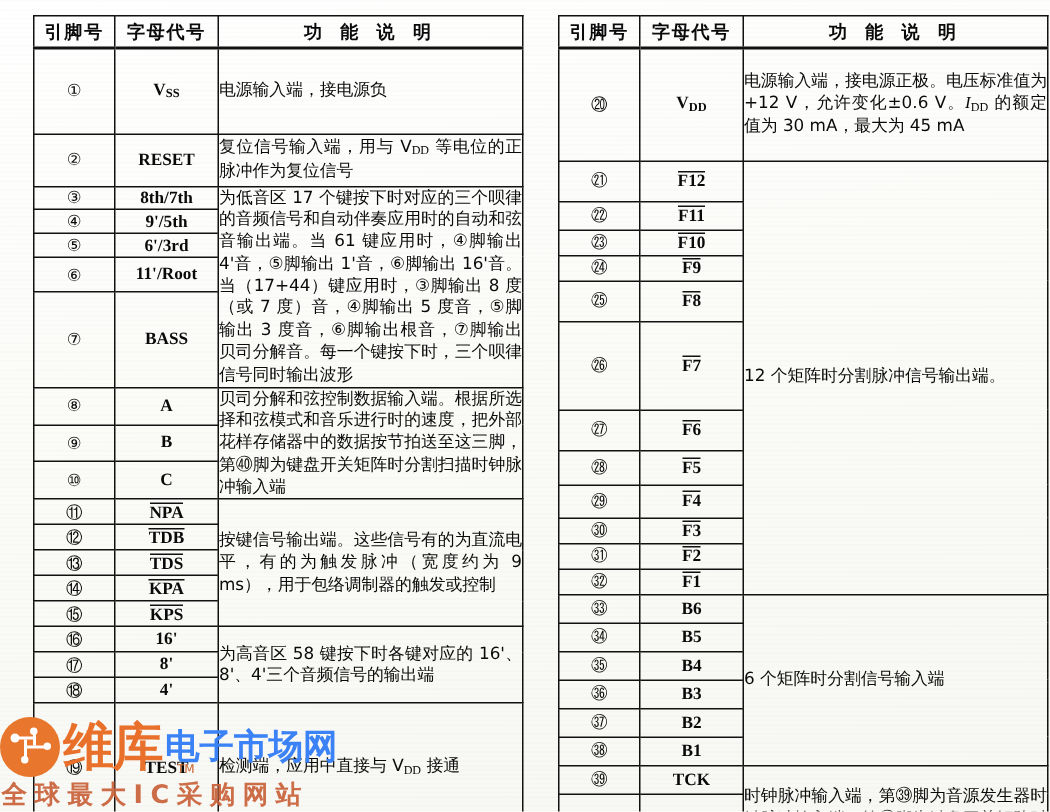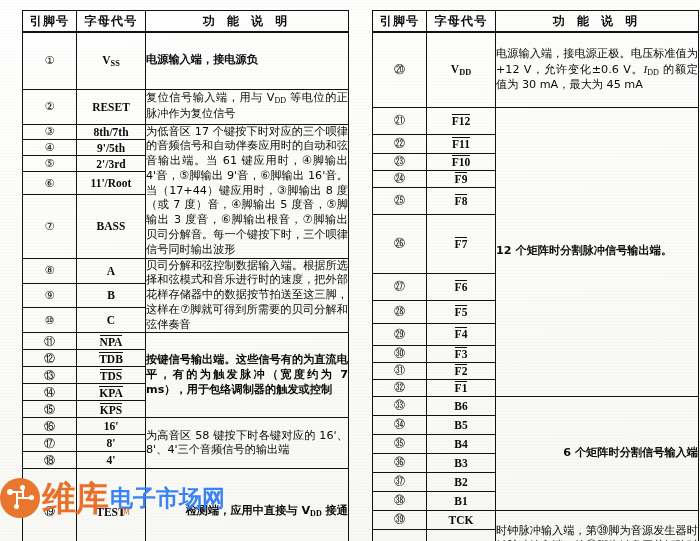--- a/index.html
+++ b/index.html
@@ -42,22 +42,22 @@
   .hdr.fn{letter-spacing:4px;}
   .pin{text-align:center;font-size:11px;}
   .code{text-align:center;font-weight:bold;font-size:11.5px;font-family:"Liberation Serif","DejaVu Serif",serif;}
   .desc{
     text-align:justify;
     font-size:11.2px;
     line-height:1.32;
     padding:2px 4px 2px 5px;
     vertical-align:top;
   }
-  .desc.mid{vertical-align:middle;font-weight:bold;}
-  .desc.ctr{text-align:right;}
+  .desc.mid{vertical-align:middle;}
+  .desc.ctr{text-align:left;}
   .ind{text-indent:2em;}
   .ovl{
     border-top:1.4px solid #111;
     display:inline-block;
     padding-top:0px;
     line-height:1.05;
   }
   .sub{font-size:0.72em;vertical-align:-0.22em;letter-spacing:0;}
   .it{font-style:italic;font-family:"Liberation Serif","DejaVu Serif",serif;}
   .sf{font-family:"Liberation Serif","DejaVu Serif",serif;}
@@ -132,57 +132,57 @@
         <td class="pin">②</td>
         <td class="code">RESET</td>
         <td class="desc">
           <span class="ind">复位信号输入端，用与 V</span><span class="sub sf">DD</span><span> 等电位的正脉冲作为复位信号</span>
         </td>
       </tr>
 
       <tr style="height:15px">
         <td class="pin">③</td>
         <td class="code">8th/7th</td>
-        <td class="desc" rowspan="5">为低音区 17 个键按下时对应的三个呗律的音频信号和自动伴奏应用时的自动和弦音输出端。当 61 键应用时，④脚输出 4'音，⑤脚输出 9'音，⑥脚输出 16'音。当（17+44）键应用时，③脚输出 8 度（或 7 度）音，④脚输出 5 度音，⑤脚输出 3 度音，⑥脚输出根音，⑦脚输出贝司分解音。每一个键按下时，三个呗律信号同时输出波形</td>
+        <td class="desc" rowspan="5">为低音区 17 个键按下时对应的三个呗律的音频信号和自动伴奏应用时的自动和弦音输出端。当 61 键应用时，④脚输出 4'音，⑤脚输出 1'音，⑥脚输出 16'音。当（17+44）键应用时，③脚输出 8 度（或 7 度）音，④脚输出 5 度音，⑤脚输出 3 度音，⑥脚输出根音，⑦脚输出贝司分解音。每一个键按下时，三个呗律信号同时输出波形</td>
       </tr>
       <tr style="height:15px">
         <td class="pin">④</td>
         <td class="code">9'/5th</td>
       </tr>
       <tr style="height:15px">
         <td class="pin">⑤</td>
-        <td class="code">2'/3rd</td>
+        <td class="code">6'/3rd</td>
       </tr>
       <tr style="height:22px">
         <td class="pin">⑥</td>
         <td class="code">11'/Root</td>
       </tr>
       <tr style="height:60px">
         <td class="pin">⑦</td>
         <td class="code">BASS</td>
       </tr>
 
       <tr style="height:22px">
         <td class="pin">⑧</td>
         <td class="code">A</td>
-        <td class="desc" rowspan="3">贝司分解和弦控制数据输入端。根据所选择和弦模式和音乐进行时的速度，把外部花样存储器中的数据按节拍送至这三脚，这样在⑦脚就可得到所需要的贝司分解和弦伴奏音</td>
+        <td class="desc" rowspan="3">贝司分解和弦控制数据输入端。根据所选择和弦模式和音乐进行时的速度，把外部花样存储器中的数据按节拍送至这三脚，第㊵脚为键盘开关矩阵时分割扫描时钟脉冲输入端</td>
       </tr>
       <tr style="height:22px">
         <td class="pin">⑨</td>
         <td class="code">B</td>
       </tr>
       <tr style="height:22px">
         <td class="pin">⑩</td>
         <td class="code">C</td>
       </tr>
 
       <tr style="height:17px">
         <td class="pin">⑪</td>
         <td class="code"><span class="ovl">NPA</span></td>
-        <td class="desc mid" rowspan="5">按键信号输出端。这些信号有的为直流电平，有的为触发脉冲（宽度约为 7 ms），用于包络调制器的触发或控制</td>
+        <td class="desc mid" rowspan="5">按键信号输出端。这些信号有的为直流电平，有的为触发脉冲（宽度约为 9 ms），用于包络调制器的触发或控制</td>
       </tr>
       <tr style="height:17px">
         <td class="pin">⑫</td>
         <td class="code"><span class="ovl">TDB</span></td>
       </tr>
       <tr style="height:17px">
         <td class="pin">⑬</td>
         <td class="code"><span class="ovl">TDS</span></td>
       </tr>
       <tr style="height:17px">
@@ -336,15 +336,16 @@
         <span class="dot" style="left:14px;top:26px;width:5px;height:5px;"></span>
         <span class="bar" style="left:12px;top:13px;width:10px;height:2px;"></span>
         <span class="bar" style="left:22px;top:10px;width:2px;height:9px;"></span>
         <span class="bar" style="left:16px;top:15px;width:2px;height:12px;"></span>
         <span class="bar" style="left:18px;top:19px;width:12px;height:2px;"></span>
       </div>
       <div class="wm-big">维库</div>
       <div class="wm-med">电子市场网</div>
       <div class="wm-tm">TM</div>
     </div>
+    <div class="wm-row2">全球最大IC采购网站</div>
   </div>
 
 </div>
 
 </body></html>

